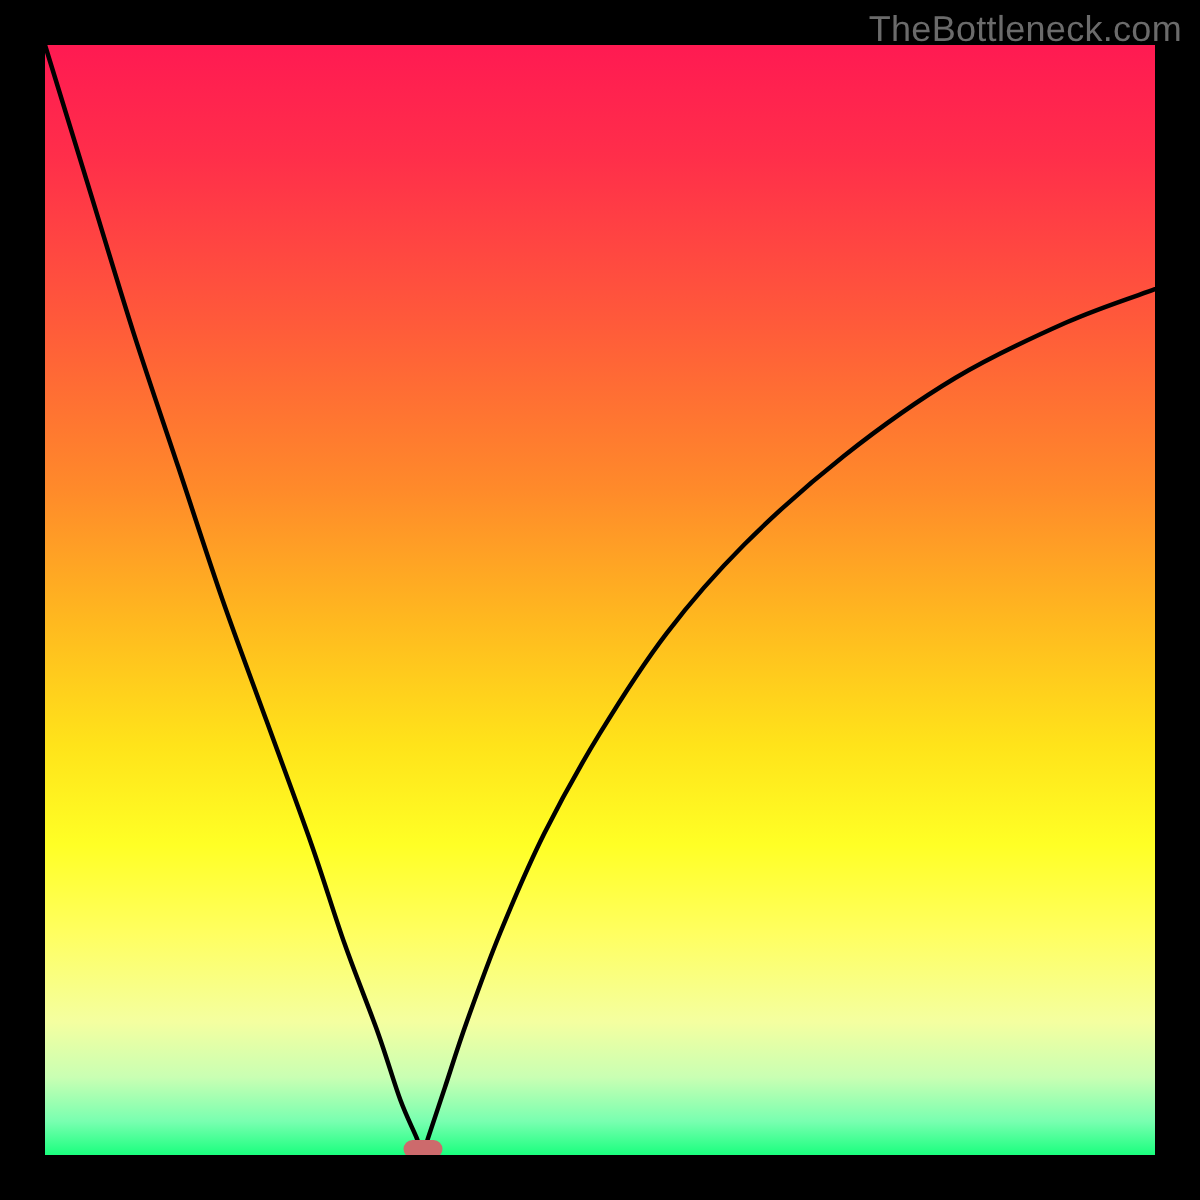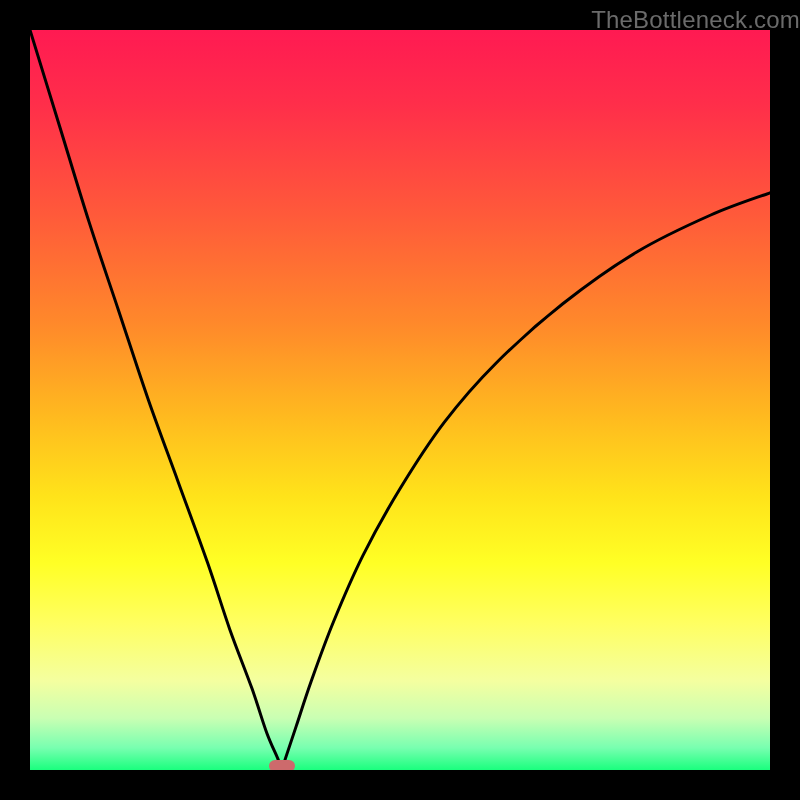--- a/index.html
+++ b/index.html
@@ -13,21 +13,21 @@
   }
   .frame {
     position: relative;
     width: 800px;
     height: 800px;
     background: #000;
   }
   .watermark {
     position: absolute;
     top: 6px;
-    right: 0;
+    right: 12px;
     color: #6b6b6b;
     font-size: 24px;
     font-weight: 400;
     letter-spacing: 0.2px;
     z-index: 5;
   }
   .plot-area {
     position: absolute;
     left: 30px;
     top: 30px;

